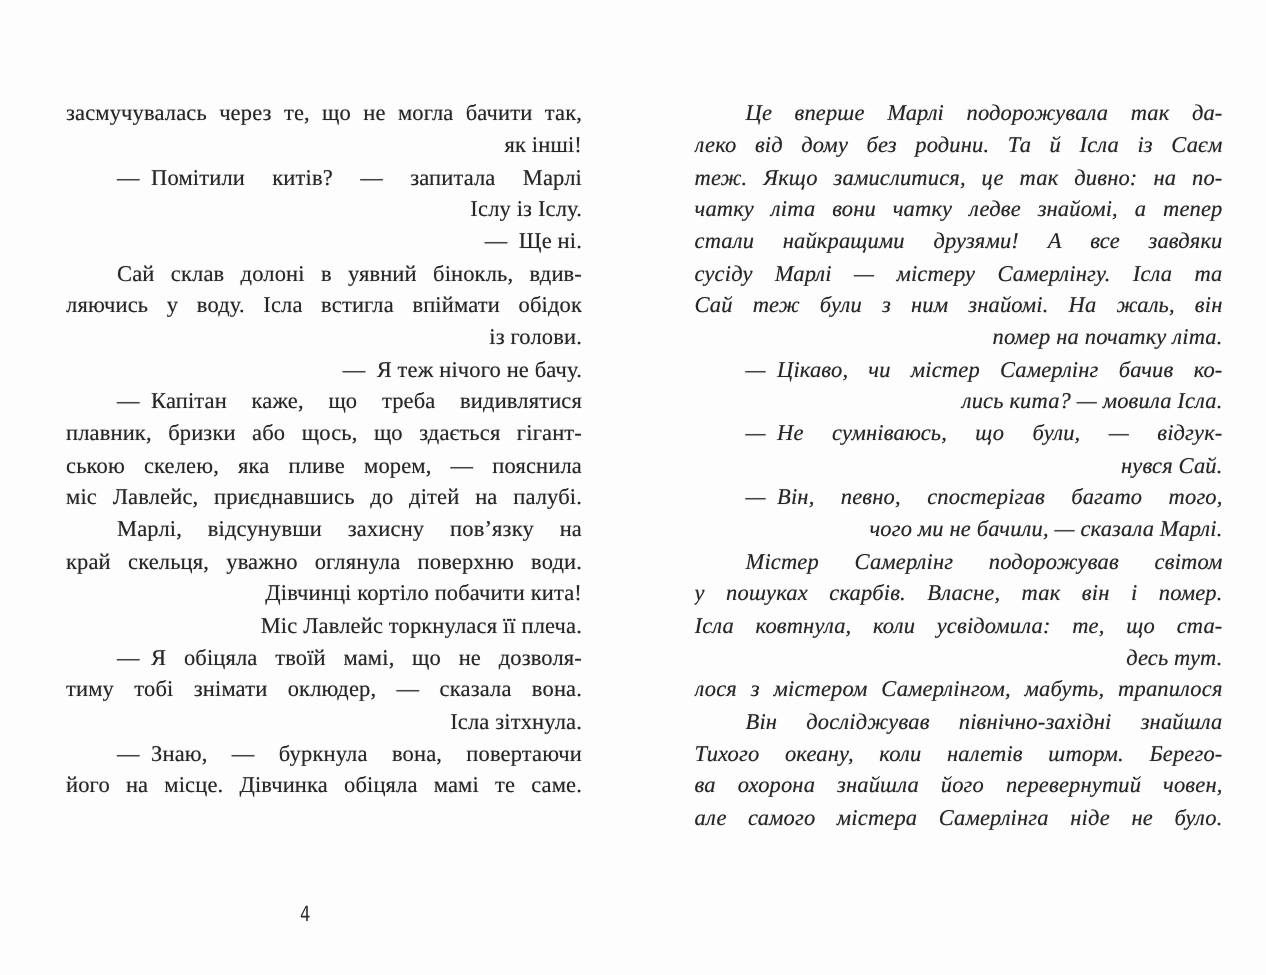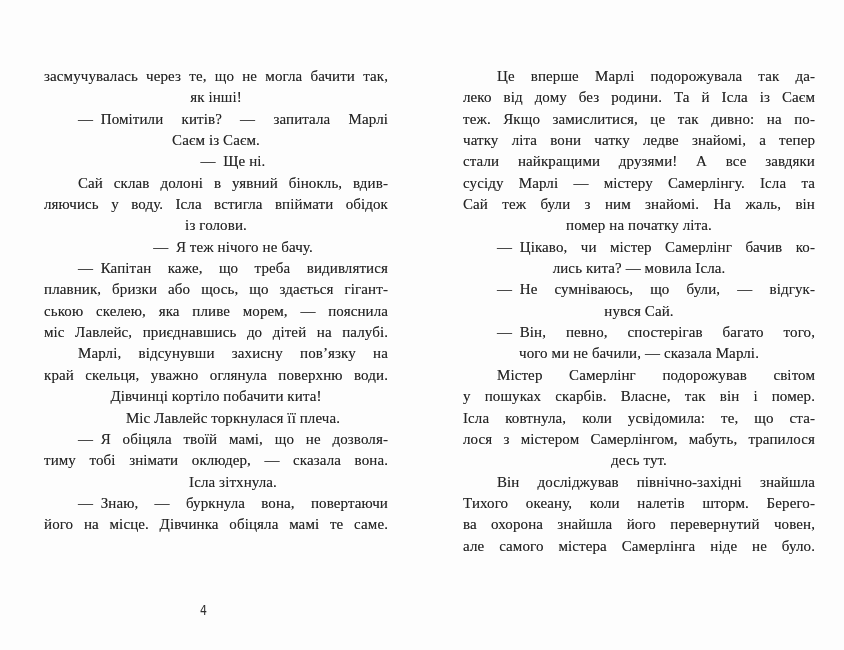--- a/index.html
+++ b/index.html
@@ -32,26 +32,26 @@
   .text-block {
     position: absolute;
     top: 66px;
     font-size: 15px;
     line-height: 21.35px;
     color: #262626;
     text-shadow: 0 0 0.6px rgba(38,38,38,0.5);
     letter-spacing: 0.1px;
   }
   .page-left .text-block  { left: 44px;  width: 344px; }
-  .page-right .text-block { left: 41px;  width: 352px; }
+  .page-right .text-block { left: 41px;  width: 352px; font-style: italic; }
 
   .line {
     height: 21.35px;
     overflow: hidden;
-    text-align: center;
+    text-align: right;
     white-space: normal;
   }
   .line.just {
     text-align: justify;
     text-align-last: justify;
   }
   .line.ind {
     text-indent: 34px;
   }
 
@@ -69,21 +69,21 @@
 </head>
 <body>
 
 <div class="book-spread">
 
   <div class="page page-left">
     <div class="text-block">
         <div class="line just">засмучувалась через те, що не могла бачити так,</div>
         <div class="line">як інші!</div>
         <div class="line just ind">— Помітили китів? — запитала Марлі</div>
-        <div class="line">Саєм із Саєм.</div>
+        <div class="line">Іслу із Іслу.</div>
         <div class="line ind">— Ще ні.</div>
         <div class="line just ind">Сай склав долоні в уявний бінокль, вдив-</div>
         <div class="line just">ляючись у воду. Ісла встигла впіймати обідок</div>
         <div class="line">із голови.</div>
         <div class="line ind">— Я теж нічого не бачу.</div>
         <div class="line just ind">— Капітан каже, що треба видивлятися</div>
         <div class="line just">плавник, бризки або щось, що здається гігант-</div>
         <div class="line just">ською скелею, яка пливе морем, — пояснила</div>
         <div class="line just">міс Лавлейс, приєднавшись до дітей на палубі.</div>
         <div class="line just ind">Марлі, відсунувши захисну пов’язку на</div>
@@ -111,22 +111,22 @@
         <div class="line">помер на початку літа.</div>
         <div class="line just ind">— Цікаво, чи містер Самерлінг бачив ко-</div>
         <div class="line">лись кита? — мовила Ісла.</div>
         <div class="line just ind">— Не сумніваюсь, що були, — відгук-</div>
         <div class="line">нувся Сай.</div>
         <div class="line just ind">— Він, певно, спостерігав багато того,</div>
         <div class="line">чого ми не бачили, — сказала Марлі.</div>
         <div class="line just ind">Містер Самерлінг подорожував світом</div>
         <div class="line just">у пошуках скарбів. Власне, так він і помер.</div>
         <div class="line just">Ісла ковтнула, коли усвідомила: те, що ста-</div>
+        <div class="line">десь тут.</div>
         <div class="line just">лося з містером Самерлінгом, мабуть, трапилося</div>
-        <div class="line">десь тут.</div>
         <div class="line just ind">Він досліджував північно-західні знайшла</div>
         <div class="line just">Тихого океану, коли налетів шторм. Берего-</div>
         <div class="line just">ва охорона знайшла його перевернутий човен,</div>
         <div class="line just">але самого містера Самерлінга ніде не було.</div>
       </div>
 
   </div>
 
 </div>
 

